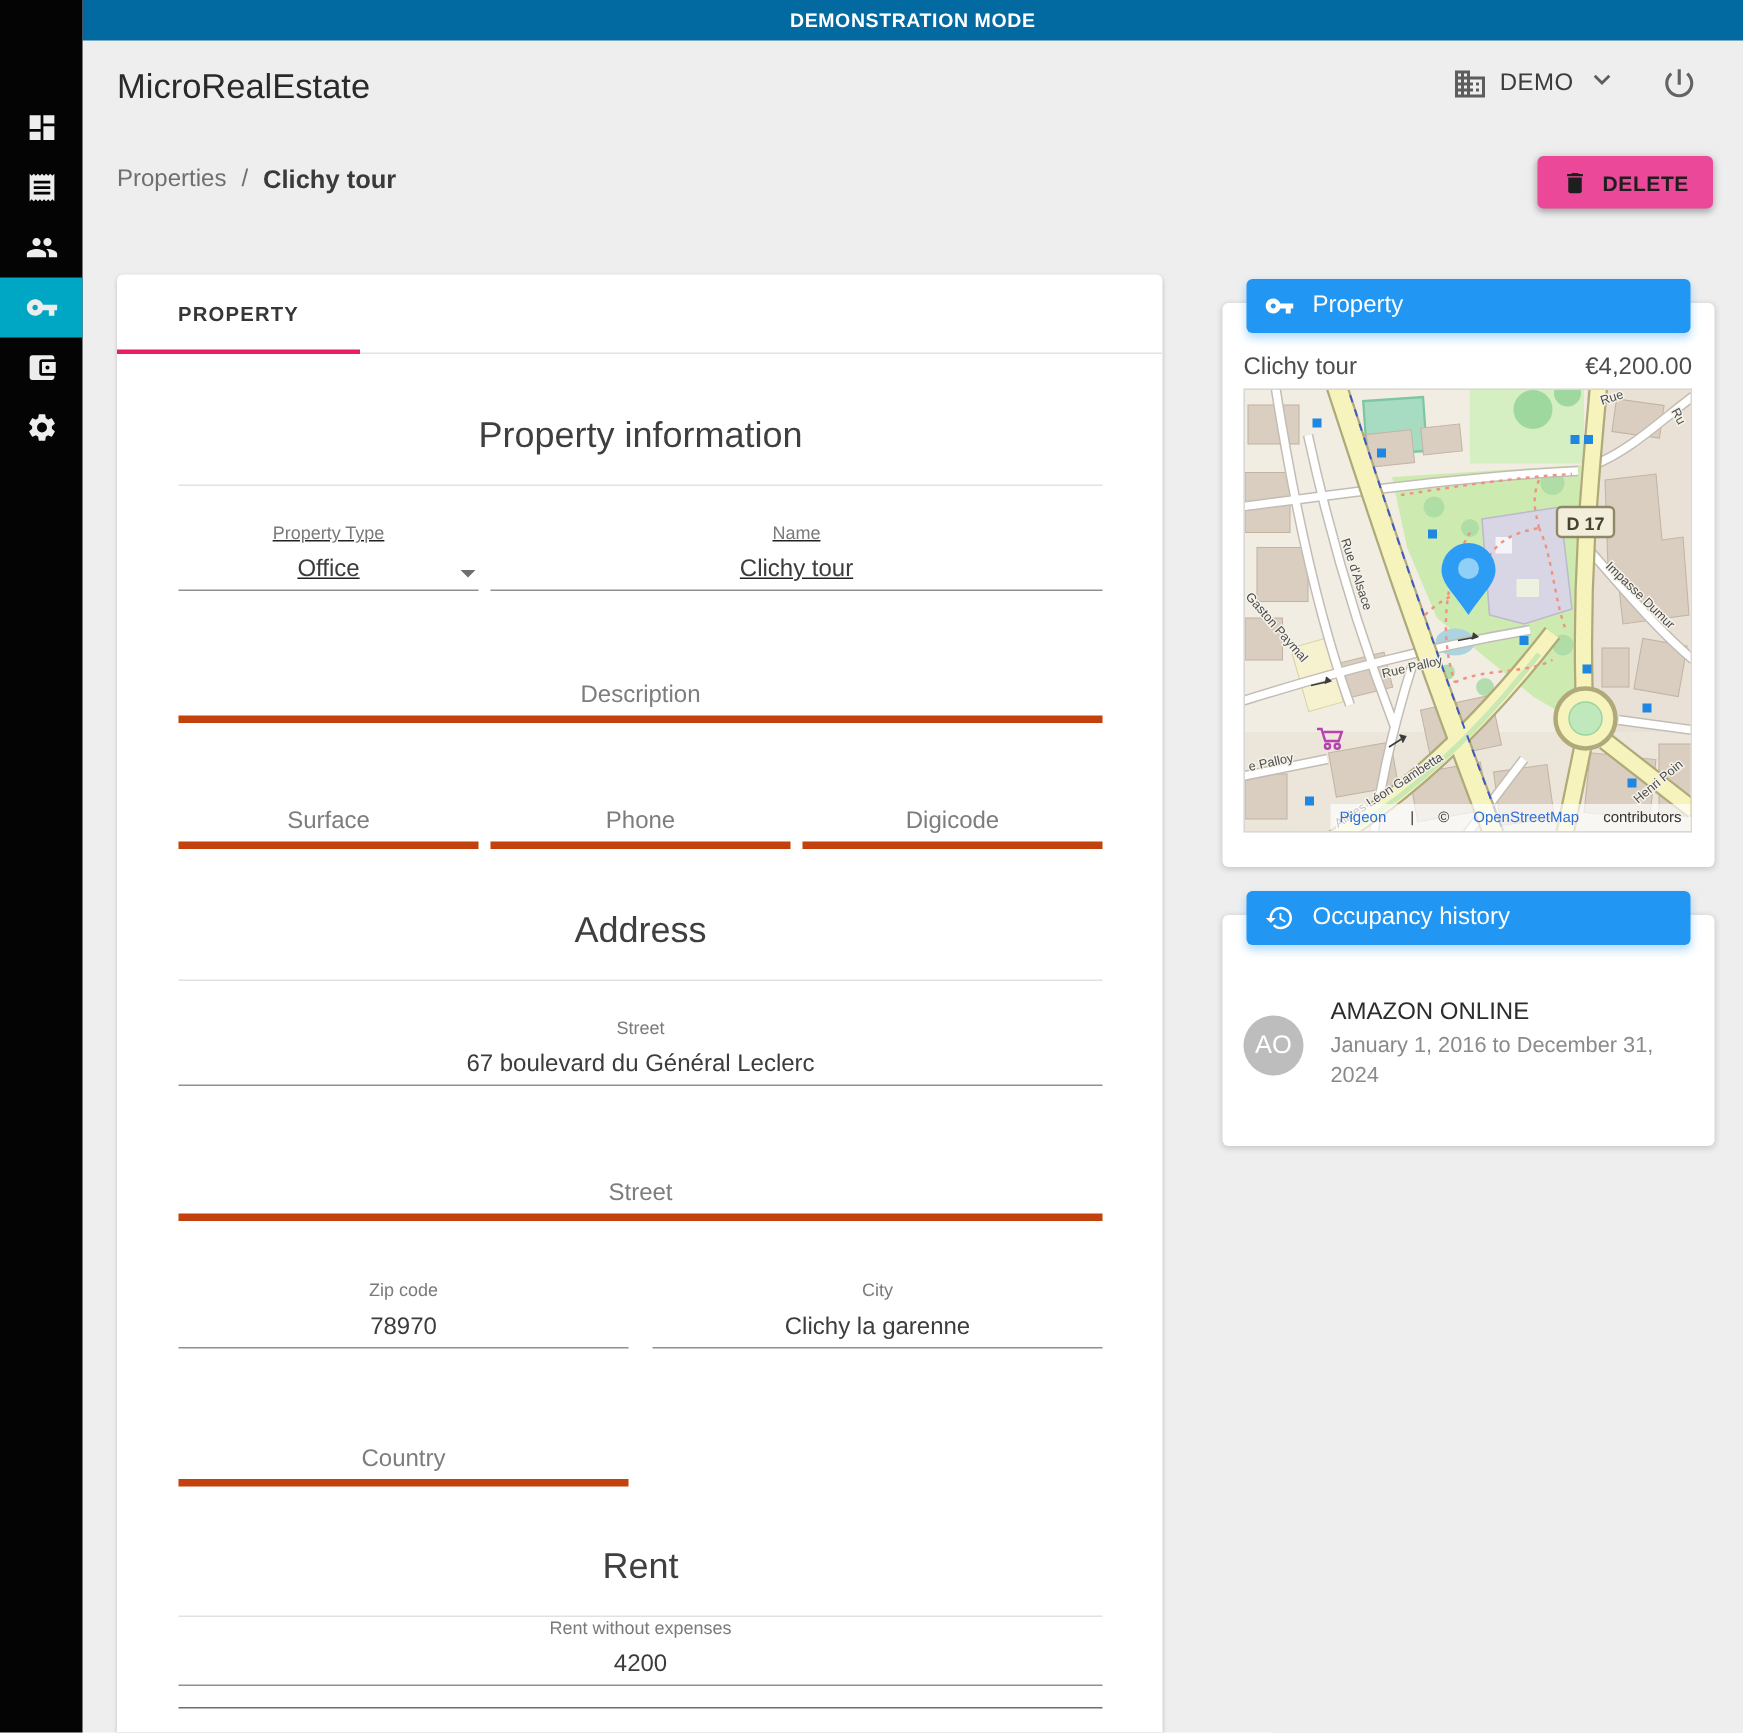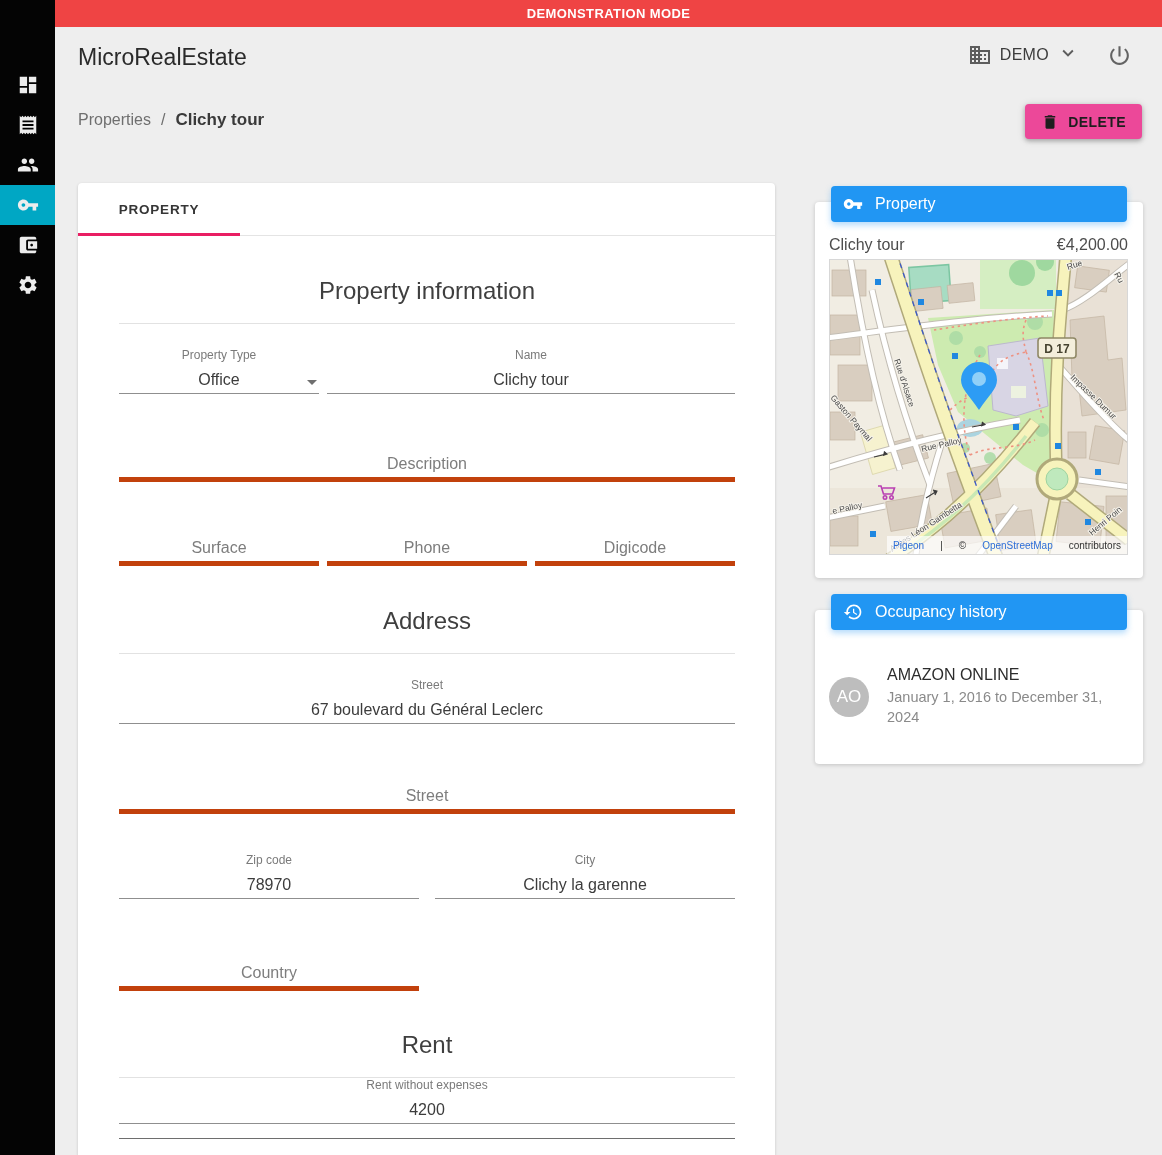--- a/index.html
+++ b/index.html
@@ -11,21 +11,21 @@
     overflow:hidden;
     color:#212121;
   }
   
   .sidebar { position:absolute; left:0; top:0; width:55px; height:1155px; background:#040404; z-index:5; }
   .side-item { width:55px; height:40px; display:flex; align-items:center; justify-content:center; cursor:pointer; }
   .side-item.first { margin-top:65px; }
   .side-item svg { width:22px; height:22px; fill:#ededed; }
   .side-item.selected { background:#00a7c4; }
   
-  .banner { position:absolute; left:55px; top:0; width:1107px; height:27px; background:#ef4444;
+  .banner { position:absolute; left:55px; top:0; width:1107px; height:27px; background:#0369a1;
     display:flex; align-items:center; justify-content:center; color:#fff; font-size:13px;
     font-weight:bold; letter-spacing:.4px; }
   
   .app-title { position:absolute; left:78px; top:44px; font-size:23px; color:#2a2a2a; font-weight:400; }
   .header-right { position:absolute; right:30px; top:42px; display:flex; align-items:center; gap:10px; }
   .org-btn { display:flex; align-items:center; gap:8px; cursor:pointer; color:#3c3c3c; }
   .org-btn svg { width:24px; height:24px; fill:#5d5d5d; }
   .org-name { font-size:16px; letter-spacing:.3px; }
   .chevron svg { width:22px; height:22px; fill:#5d5d5d; }
   .power-btn { margin-left:18px; cursor:pointer; display:flex; }
@@ -57,21 +57,21 @@
   .cols-2a { grid-template-columns:200px 1fr; }
   .cols-3  { grid-template-columns:1fr 1fr 1fr; }
   .cols-2b { grid-template-columns:1fr 1fr; gap:16px; }
   .field { border-bottom:1px solid #8f8f8f; position:relative; cursor:text; }
   .field-label { font-size:12px; color:#7a7a7a; height:16px; }
   .field-value { font-size:16px; color:#3c3c3c; height:22px; margin-top:7px; padding-bottom:6px; white-space:nowrap; }
   .field.empty { border-bottom:5px solid #c2410c; }
   .field.empty .field-value { color:#7d7d7d; margin-top:0; }
   .select-arrow { position:absolute; right:2px; bottom:8px; width:0; height:0;
     border-left:5px solid transparent; border-right:5px solid transparent; border-top:5px solid #6f6f6f; }
-  .mt-row1 { margin-top:24px; }
+  .mt-row1 { margin-top:24px;text-decoration:underline; }
   .mt-desc { margin-top:61px; }
   .mt-row3 { margin-top:57px; }
   .mt-street1 { margin-top:24px; }
   .mt-street2 { margin-top:63px; }
   .mt-zip { margin-top:39px; }
   .mt-state { margin-top:65px; }
   .mt-rent { }
   .bottom-partial { border:none; border-top:1px solid #6e6e6e; margin-top:14px; }
   
   .side-card { position:absolute; background:#fff; border-radius:4px; box-shadow:0 1px 4px rgba(0,0,0,.18); }

